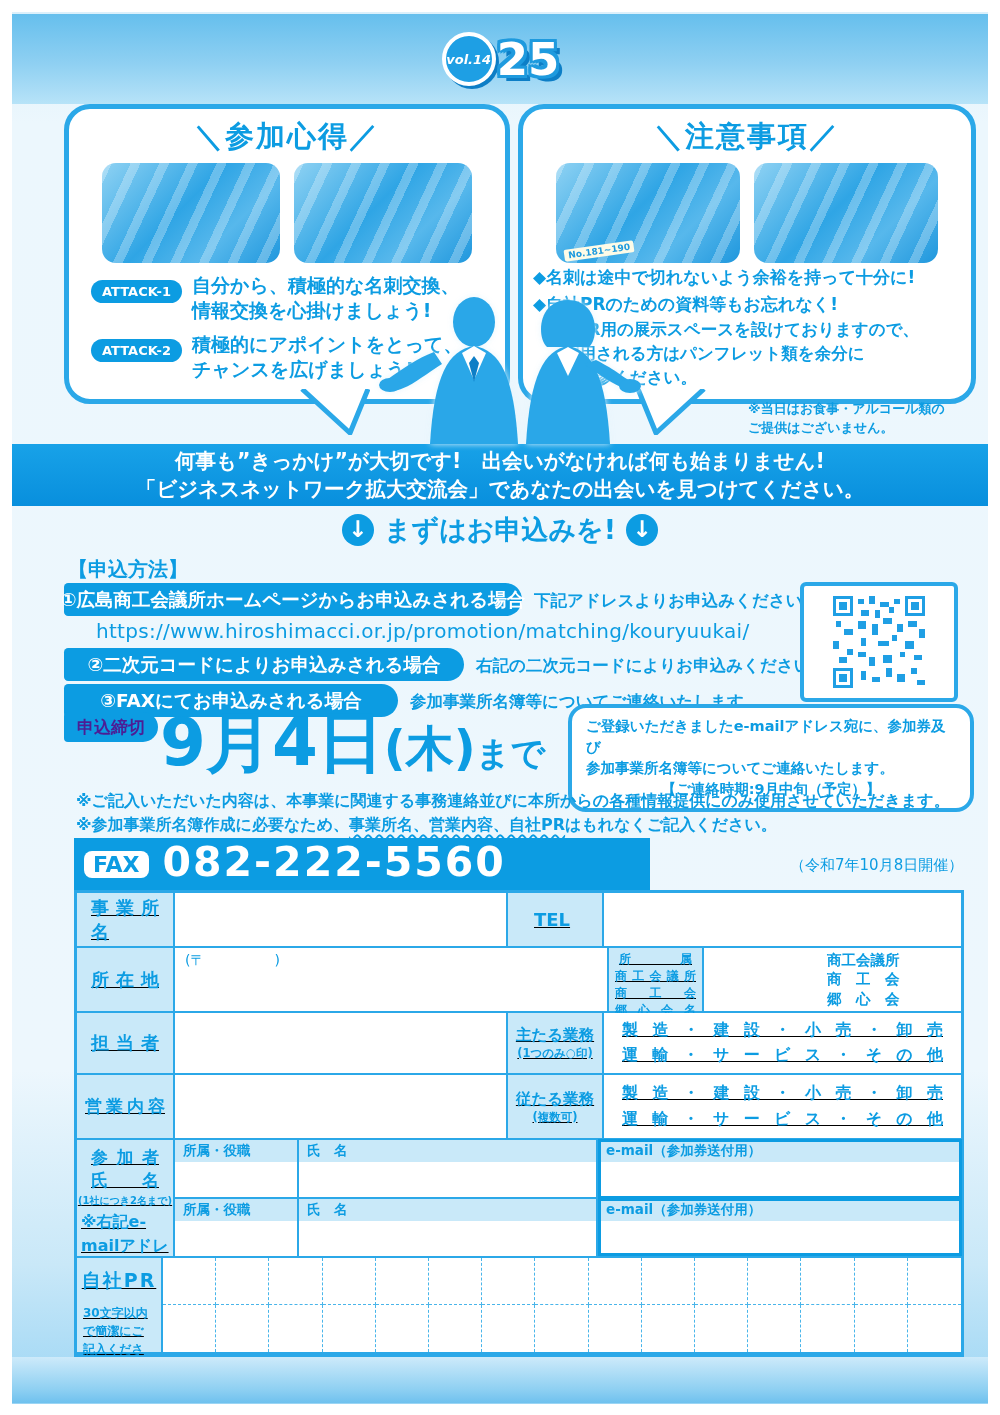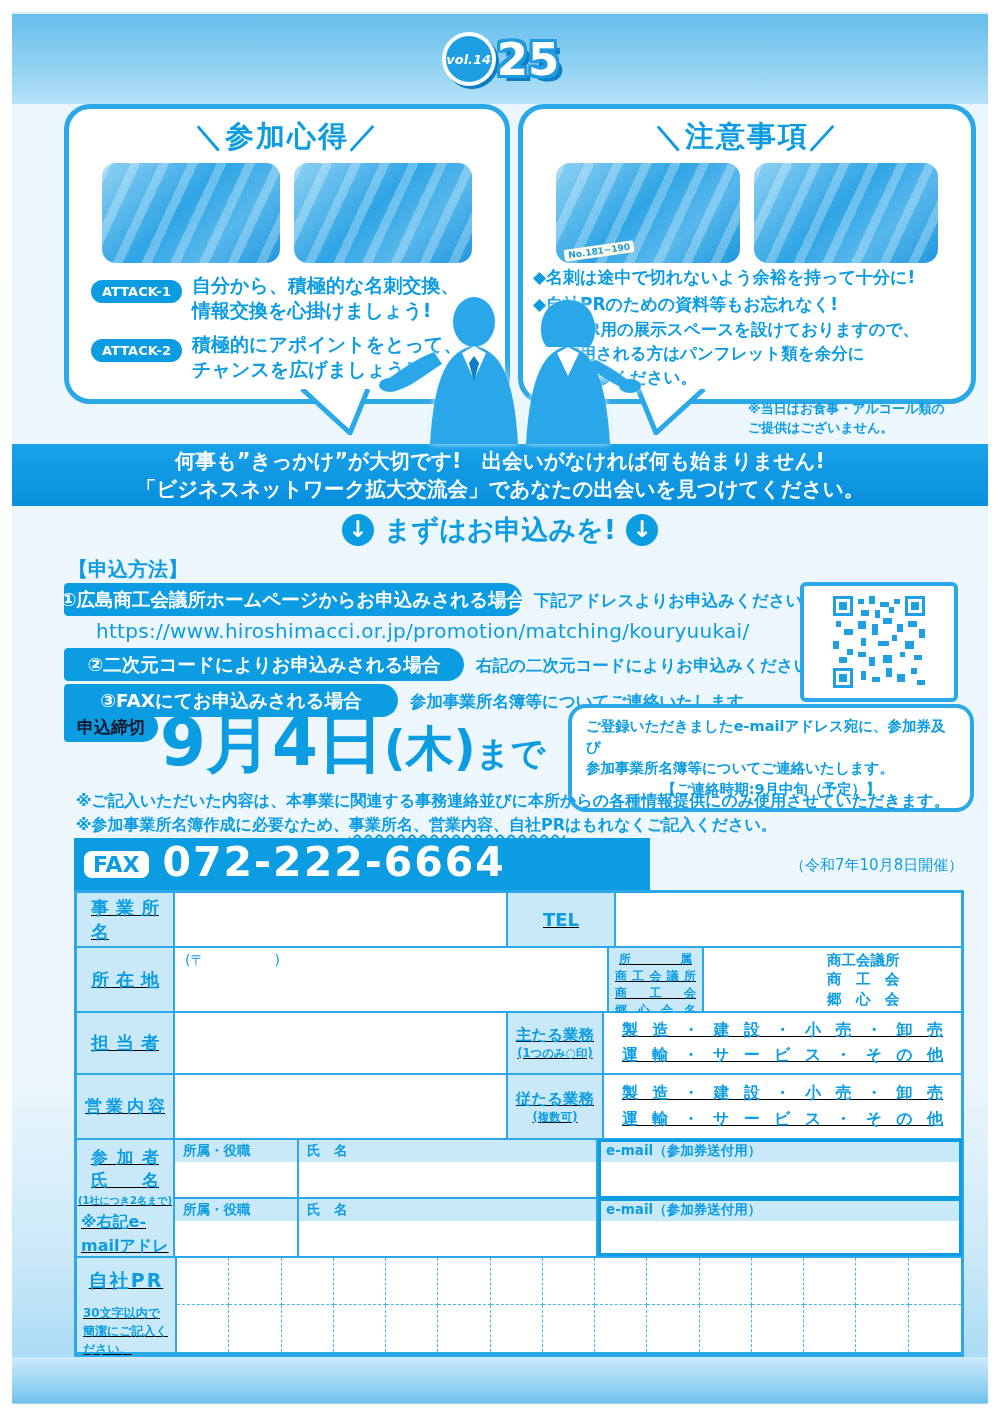--- a/index.html
+++ b/index.html
@@ -47,21 +47,21 @@
   .cta-text{color:#0c9ce2;font-weight:800;font-size:27px;}
   
   .apply-head{color:#0c9ce2;font-weight:800;font-size:20px;}
   .method-pill{background:#0c9ce2;color:#fff;font-weight:800;font-size:18.5px;height:33px;
     display:flex;align-items:center;justify-content:center;border-radius:5px 20px 20px 5px;white-space:nowrap;}
   .method-desc{color:#0c9ce2;font-weight:700;font-size:16.5px;white-space:nowrap;}
   .url-text{color:#0c9ce2;font-size:20px;font-weight:500;letter-spacing:.3px;}
   .arrows{font-weight:800;letter-spacing:-1px;}
   .qr-box{border:4px solid #2ba8e8;border-radius:6px;background:#fff;display:flex;align-items:center;justify-content:center;}
   
-  .deadline-badge{background:#0c9ce2;color:#0f172a;font-weight:800;font-size:17px;height:30px;
+  .deadline-badge{background:#0c9ce2;color:#4c1d95;font-weight:800;font-size:17px;height:30px;
     display:flex;align-items:center;justify-content:center;border-radius:4px 15px 15px 4px;}
   .deadline-date{display:flex;align-items:baseline;color:#0c9ce2;font-weight:800;}
   .contact-box{border:4px solid #2ba8e8;border-radius:18px;background:#fff;
     color:#0c9ce2;font-weight:700;font-size:14.5px;line-height:1.45;padding:8px 14px;}
   .contact-box .center{text-align:center;}
   .disclaimer{color:#0c9ce2;font-weight:700;font-size:16px;line-height:25px;white-space:nowrap;}
   .wavy{text-decoration:underline wavy #0c9ce2 1.5px;text-underline-offset:4px;}
   
   .fax-bar{background:#0c9ce2;display:flex;align-items:center;gap:14px;padding-left:10px;}
   .fax-chip{background:#fff;color:#0c9ce2;font-weight:800;font-size:22px;border-radius:8px;padding:1px 9px;}
@@ -252,32 +252,32 @@
     <div class="center">【ご連絡時期:9月中旬（予定）】</div>
   </div>
 
   <div class="abs disclaimer" style="left:76px;top:788px;">※ご記入いただいた内容は、本事業に関連する事務連絡並びに本所からの各種情報提供にのみ使用させていただきます。</div>
   <div class="abs disclaimer" style="left:76px;top:812px;">
     <span>※参加事業所名簿作成に必要なため、</span><span class="wavy" style="font-weight:800;">事業所名、営業内容、自社PR</span><span>はもれなくご記入ください。</span>
   </div>
 
   <div class="abs fax-bar" style="left:74px;top:838px;width:566px;height:52px;">
     <span class="fax-chip">FAX</span>
-    <span class="fax-number">072-222-6664</span>
+    <span class="fax-number">082-222-5560</span>
   </div>
   <div class="abs event-date" style="left:790px;top:856px;">（令和7年10月8日開催）</div>
 
   <div class="abs form-table">
 
     <div class="frow" style="height:55px;">
       <div class="fcell lab" style="width:98px;">
         <span class="just">事業所名</span>
       </div>
       <div class="fcell white" style="width:333px;"></div>
-      <div class="fcell lab" style="width:108px;align-items:center;">
+      <div class="fcell lab" style="width:96px;">
         <span class="just" style="padding:0 26px;">TEL</span>
       </div>
       <div class="fcell white" style="flex:1;"></div>
     </div>
 
     <div class="frow" style="height:65px;">
       <div class="fcell lab" style="width:98px;">
         <span class="just">所在地</span>
       </div>
       <div class="fcell white" style="width:434px;">
@@ -361,21 +361,21 @@
             <div class="fcell white" style="width:124px;"></div>
             <div class="fcell white" style="width:299px;"></div>
             <div class="white" style="flex:1;"></div>
           </div>
           <div class="email-box" style="left:423px;top:-1px;right:-1px;height:58px;"></div>
         </div>
       </div>
     </div>
 
     <div class="frow" style="height:94px;">
-      <div class="fcell lab" style="width:100px;justify-content:flex-start;padding-top:10px;">
+      <div class="fcell lab" style="width:86px;justify-content:flex-start;padding-top:10px;">
         <span style="text-align:center;font-size:19px;letter-spacing:2px;">自社PR</span>
         <span style="font-size:12px;padding:10px 6px 0;line-height:1.5;">30文字以内で簡潔にご記入ください。</span>
       </div>
       <div class="white" style="flex:1;">
         <div class="pr-grid">
             <div></div>
             <div></div>
             <div></div>
             <div></div>
             <div></div>

